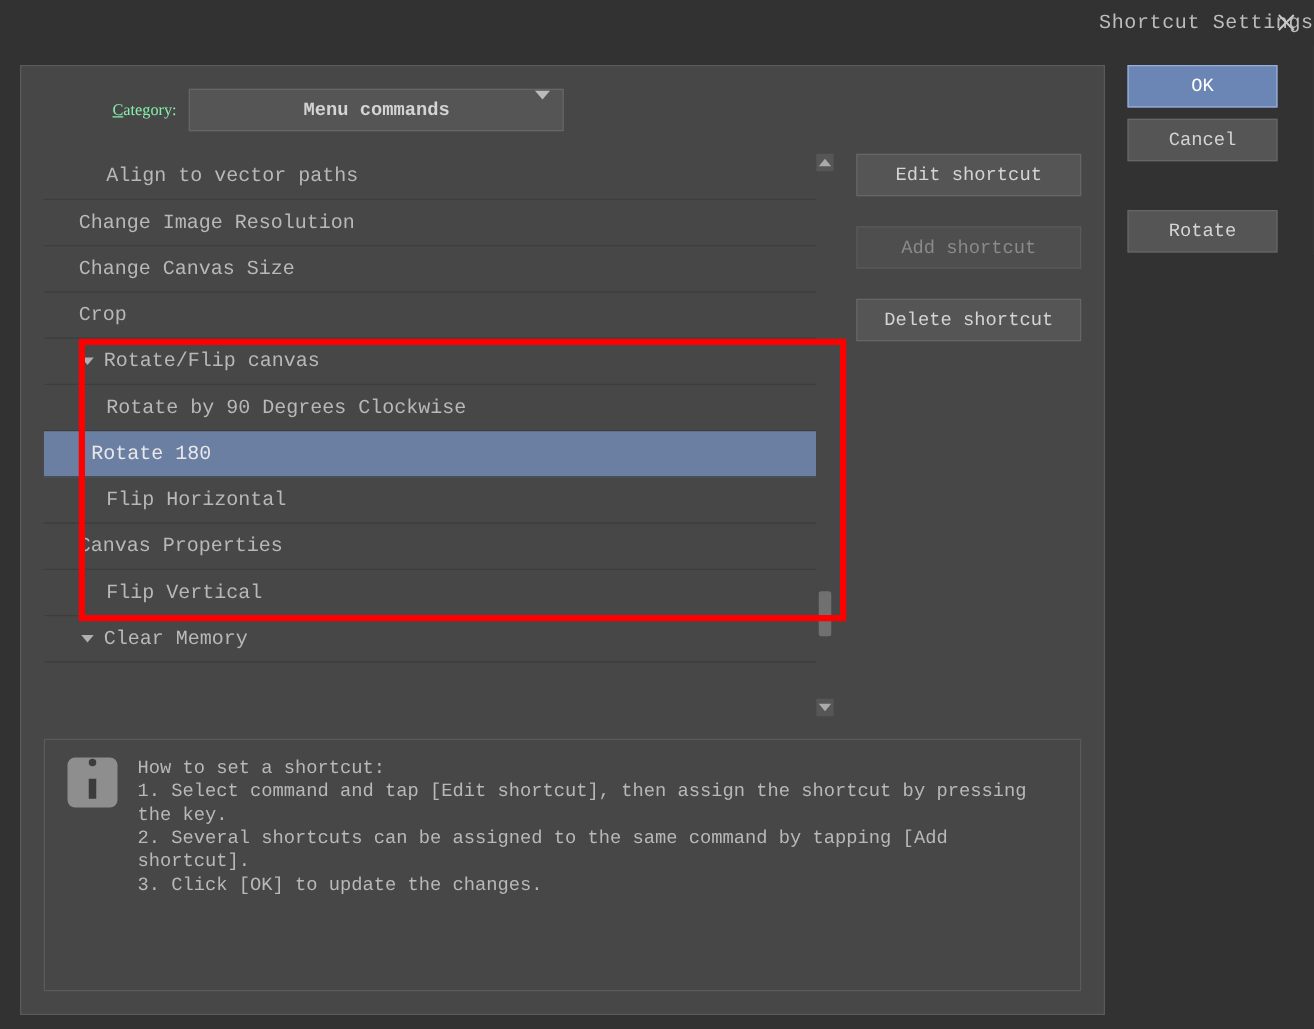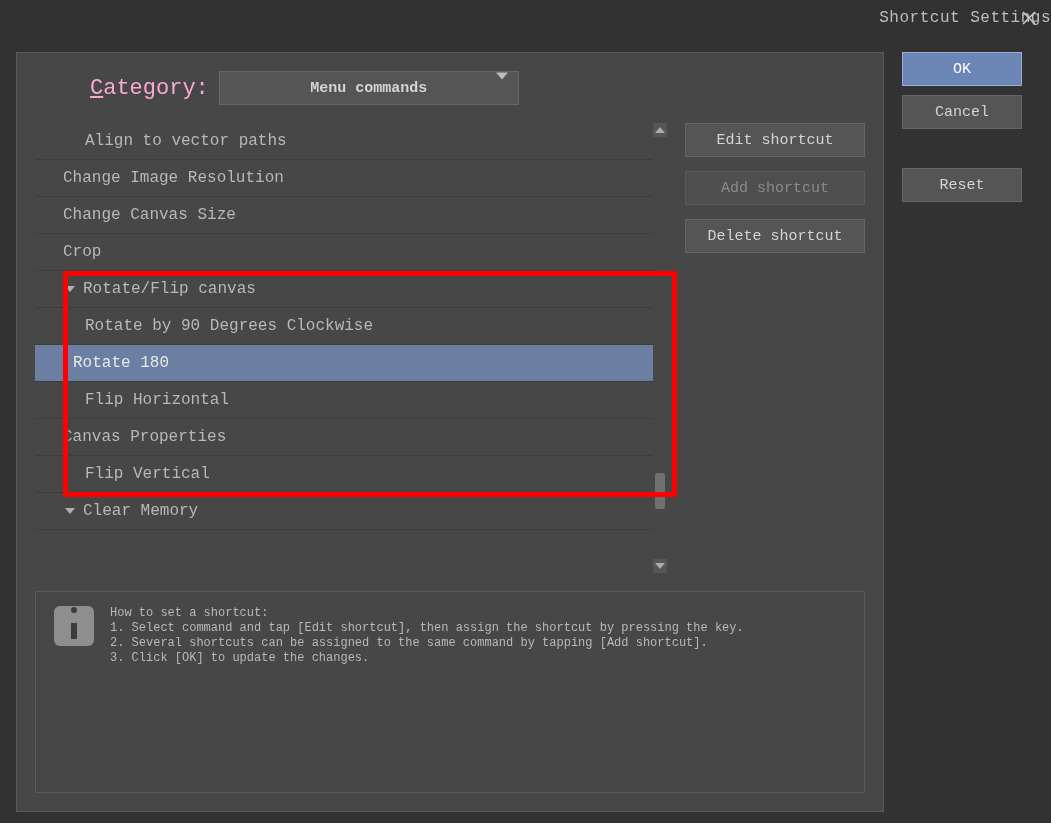--- a/index.html
+++ b/index.html
@@ -76,21 +76,21 @@
     color: #ffffff;
   }
   .btn-wide { width: 180px; }
   .category-row {
     display: flex;
     align-items: center;
     gap: 10px;
     margin-bottom: 18px;
     padding-left: 55px;
   }
-  .category-label { color: #f9a8d4; font-size: 22px; }
+  .category-label { color: #86efac; font-size: 13px; font-family: Liberation Serif, serif; }
   .category-label .u { text-decoration: underline; }
   .select {
     position: relative;
     width: 300px;
     height: 34px;
     background: #555;
     border: 1px solid #666;
     display: flex;
     align-items: center;
     justify-content: center;
@@ -187,21 +187,21 @@
     left: 28px;
     top: 148px;
     width: 614px;
     height: 226px;
     pointer-events: none;
     z-index: 5;
   }
   .action-buttons {
     display: flex;
     flex-direction: column;
-    gap: 14px;
+    gap: 24px;
     width: 180px;
   }
   .btn-disabled {
     color: #8a8a8a;
     background: #4e4e4e;
     border-color: #5a5a5a;
     cursor: default;
   }
   .info-panel {
     margin-top: 18px;
@@ -218,21 +218,21 @@
     display: flex;
     align-items: center;
     justify-content: center;
     flex-shrink: 0;
   }
   .info-icon .dot { width: 6px; height: 6px; background:#3c3c3c; border-radius:50%; position:relative; top:-8px; }
   .info-icon .bar { width: 6px; height: 16px; background:#3c3c3c; position:relative; top:2px; }
   .info-icon-inner { display:flex; flex-direction:column; align-items:center; }
   .info-text {
     color: #b8b8b8;
-    font-size: 12px;
+    font-size: 15px;
     line-height: 1.25;
     white-space: pre-wrap;
   }
 </style>
 </head>
 <body>
 
 <div class="titlebar">
   <span class="titlebar-title">Shortcut Settings</span>
   <div class="titlebar-close">
@@ -329,16 +329,16 @@
 1. Select command and tap [Edit shortcut], then assign the shortcut by pressing the key.
 2. Several shortcuts can be assigned to the same command by tapping [Add shortcut].
 3. Click [OK] to update the changes.</div>
     </div>
 
   </div>
 
   <div class="right-buttons">
     <div class="btn btn-primary">OK</div>
     <div class="btn">Cancel</div>
-    <div class="btn" style="margin-top:30px">Reset</div>
+    <div class="btn" style="margin-top:30px">Rotate</div>
   </div>
 
 </div>
 
 </body></html>

